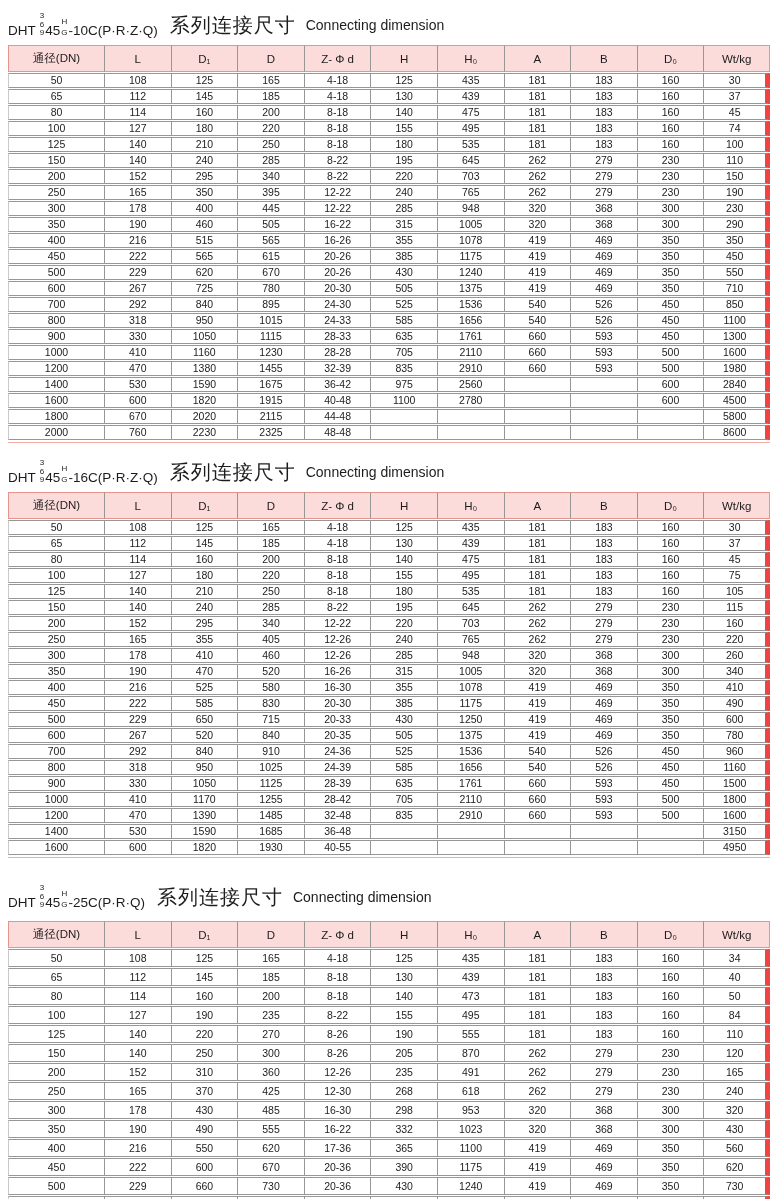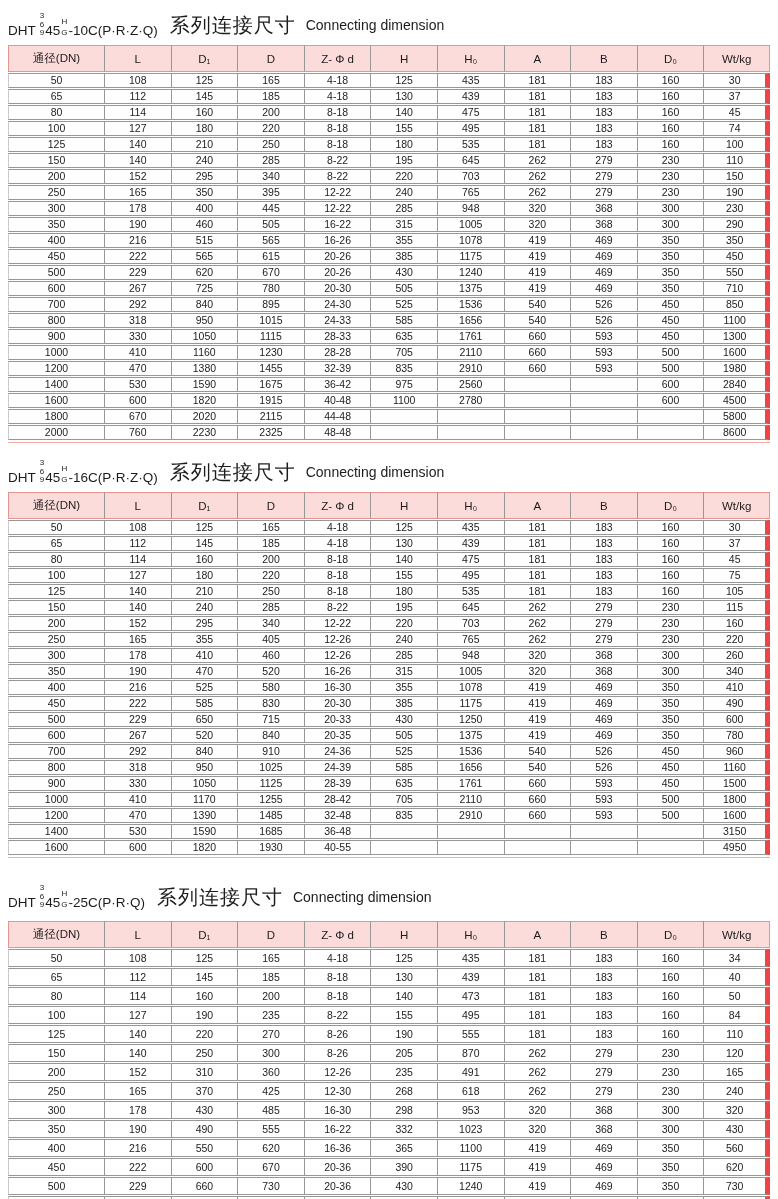--- a/index.html
+++ b/index.html
@@ -905,21 +905,21 @@
             <td>320</td>
             <td>368</td>
             <td>300</td>
             <td>430</td>
           </tr>
           <tr>
             <td>400</td>
             <td>216</td>
             <td>550</td>
             <td>620</td>
-            <td>16-36</td>
+            <td>17-36</td>
             <td>365</td>
             <td>1100</td>
             <td>419</td>
             <td>469</td>
             <td>350</td>
             <td>560</td>
           </tr>
           <tr>
             <td>450</td>
             <td>222</td>

